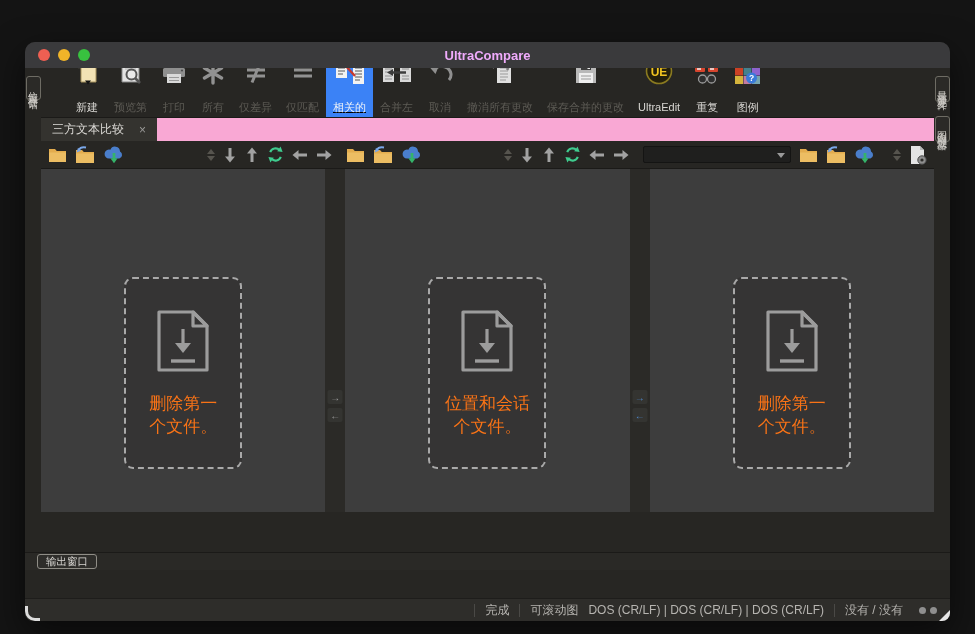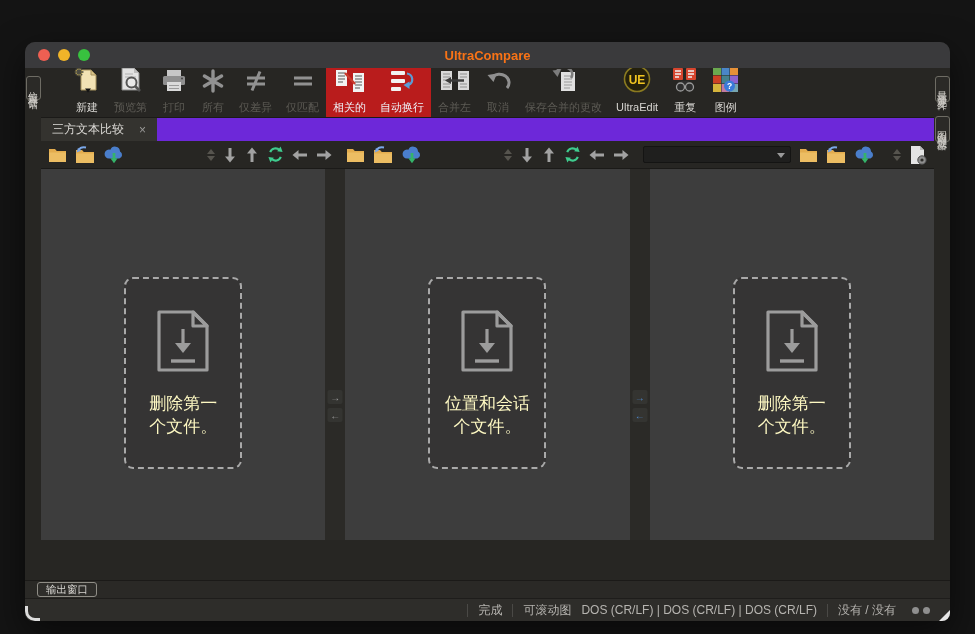--- a/index.html
+++ b/index.html
@@ -11,43 +11,43 @@
          display:flex; flex-direction:column; box-shadow:0 12px 34px rgba(0,0,0,.55); }
   .win::after { content:""; position:absolute; left:0; bottom:0; width:12px; height:12px;
          border-left:3px solid #dcdcdc; border-bottom:3px solid #dcdcdc; border-bottom-left-radius:10px; }
 
   
   .titlebar { height:26px; background:#3a3a3c; position:relative; flex:0 0 auto; }
   .lights { position:absolute; left:13px; top:7px; display:flex; gap:8px; }
   .light { width:12px; height:12px; border-radius:50%; }
   .light.r { background:#ee5f52; } .light.y { background:#f0b429; } .light.g { background:#38c13f; }
   .wtitle { position:absolute; left:0; right:0; top:0; height:26px; display:flex; align-items:center; justify-content:center;
-            color:#f97316; font-size:13px; font-weight:bold; }
+            color:#f0abfc; font-size:13px; font-weight:bold; }
 
   .mid { flex:1 1 auto; display:flex; min-height:0; }
   .lstrip { flex:0 0 16px; background:#272623; display:flex; flex-direction:column; align-items:center; padding-top:8px; }
   .rstrip { flex:0 0 16px; background:#272623; display:flex; flex-direction:column; align-items:center; padding-top:8px; gap:14px; }
   .vtab { writing-mode:vertical-rl; font-size:10px; line-height:13px; letter-spacing:2px; color:#ccc9c4;
           border:1px solid #6e6c64; border-radius:3px; padding:6px 0; background:#2b2a27; }
   .center { flex:1 1 auto; display:flex; flex-direction:column; min-width:0; }
 
   
   .toolbar { height:50px; flex:0 0 auto; background:#272623; border-bottom:1px solid #1b1a18;
              display:flex; align-items:stretch; padding-left:26px; }
   .titem { display:flex; flex-direction:column; align-items:center; justify-content:flex-end;
-           gap:8px; padding:3px 7px 4px; cursor:default; }
+           gap:16px; padding:3px 7px 4px; cursor:default; }
   .titem .ic { height:29px; display:flex; align-items:center; justify-content:center; }
   .titem .lb { font-size:11px; line-height:12px; white-space:nowrap; }
   .titem.en .lb { color:#d8d6d2; }
   .titem.dis .lb { color:#5d5b55; }
-  .titem.act { background:#b91c1c; }
+  .titem.act { background:#3b82f6;text-decoration:underline; }
   .titem.act .lb { color:#eef2f8; }
 
   
-  .tabbar { height:23px; flex:0 0 auto; background:#6d28d9; display:flex; align-items:stretch; }
+  .tabbar { height:23px; flex:0 0 auto; background:#f9a8d4; display:flex; align-items:stretch; }
   .stab { background:#34332f; padding:0 11px; display:flex; align-items:center; gap:15px;
           font-size:12px; color:#dcdad6; }
   .stab .x { color:#9a9a98; font-size:12px; }
 
   
   .pathrow { height:28px; flex:0 0 auto; background:#272623; border-bottom:1px solid #1b1a18;
              display:flex; align-items:stretch; }
   .psec { flex:1; display:flex; align-items:center; gap:8px; padding:0 7px; min-width:0; }
   .sp { flex:1; }
   .pico { display:flex; align-items:center; }
@@ -63,30 +63,30 @@
   .main { flex:1 1 auto; display:flex; min-height:0; }
   .pane { flex:1; background:#3d3d3d; display:flex; justify-content:center; align-items:flex-start; }
   .gutter { flex:0 0 20px; background:#2b2a27; position:relative; }
   .jump { position:absolute; left:50%; transform:translateX(-50%); top:221px; display:flex; flex-direction:column; gap:4px; }
   .jbtn { width:15px; height:14px; background:#343431; border:none; border-radius:2px;
           color:#9a9a9a; font-size:10px; line-height:13px; padding:0; cursor:default; font-family:inherit; }
   .gutter.g2 .jbtn { color:#4f86c6; }
 
   .dropzone { margin-top:108px; width:118px; height:192px; border:2px dashed #a9a9a9; border-radius:9px;
               background:#353434; display:flex; flex-direction:column; align-items:center; justify-content:center; gap:15px; }
-  .droptext { font-size:17px; line-height:1.3; color:#fef9c3; text-align:center; }
+  .droptext { font-size:17px; line-height:1.3; color:#f97316; text-align:center; }
   .droptext span { display:block; }
 
   
   .outrow { height:18px; flex:0 0 auto; background:#2a2926; border-top:1px solid #1b1a18;
             display:flex; align-items:center; padding-left:12px;margin-top:40px; }
   .outtab { height:15px; border:1px solid #8f8d86; border-radius:3px; background:#2e2d2a;
             font-size:10.5px; line-height:13px; color:#d6d4d0; padding:0 8px; }
   .statusbar { height:23px; flex:0 0 auto; background:#2e2d2a; border-top:1px solid #1e1d1b;
-               display:flex; align-items:center; font-size:12px; color:#b6b4b0; padding:0 14px; position:relative; }
+               display:flex; align-items:center; font-size:12px; color:#b6b4b0; padding:0 7px; position:relative;margin-top:28px; }
   .sb-right { margin-left:auto; display:flex; align-items:center; gap:10px; }
   .sbsep { width:1px; height:13px; background:#4a4946; }
   .dots { display:flex; gap:4px; margin:0 6px; }
   .dot { width:7px; height:7px; border-radius:50%; background:#8f8f8f; }
   .grip { position:absolute; right:0; bottom:0; width:0; height:0;
           border-left:11px solid transparent; border-bottom:11px solid #e6e6e6; }
 </style>
 </head>
 <body>
 
@@ -199,34 +199,20 @@
               <rect x="18" y="4" width="11" height="19" fill="#f2f2f2"></rect>
               <g stroke="#8a8a8a" stroke-width="1.3">
                   <path d="M20 7 h7 M20 10 h7 M20 13 h7 M20 16 h7 M20 19 h5"></path>
                 </g>
               <path d="M10 4 L20 15" stroke="#c8392b" stroke-width="2.4"></path>
             </svg>
           </span>
           <span class="lb">相关的</span>
         </div>
 
-        <div class="titem act">
-          <span class="ic">
-            <svg width="26" height="24" viewBox="0 0 26 24">
-              <g fill="#f2f2f2">
-                <rect x="2" y="2" width="14" height="4" rx="1"></rect>
-                <rect x="2" y="10" width="14" height="4" rx="1"></rect>
-                <rect x="2" y="18" width="10" height="4" rx="1"></rect>
-              </g>
-              <path d="M18 4.5 a6 6 0 0 1 1.5 11.5" fill="none" stroke="#5b9bd5" stroke-width="2.2"></path>
-              <polygon points="20.5,12.5 20.5,20 14.5,16" fill="#5b9bd5"></polygon>
-            </svg>
-          </span>
-          <span class="lb">自动换行</span>
-        </div>
 
 
         <div class="titem dis">
           <span class="ic">
             <svg width="30" height="24" viewBox="0 0 30 24">
               <rect x="1" y="2" width="11" height="19" fill="#d9d9d9"></rect>
               <g stroke="#909090" stroke-width="1.2">
                   <path d="M3 5 h7 M3 8 h7 M3 11 h7 M3 15 h7 M3 18 h7"></path>
                 </g>
               <rect x="18" y="2" width="11" height="19" fill="#d9d9d9"></rect>
@@ -254,23 +240,37 @@
           <span class="ic">
             <svg width="28" height="24" viewBox="0 0 28 24">
               <rect x="11" y="3" width="14" height="19" fill="#e0e0e0"></rect>
               <g stroke="#9a9a9a" stroke-width="1.2">
                   <path d="M14 7 h8 M14 10 h8 M14 13 h8 M14 16 h8 M14 19 h6"></path>
                 </g>
               <path d="M21 9 A8 7 0 1 0 6.5 3.5" fill="none" stroke="#7c7c7c" stroke-width="2.6"></path>
               <polygon points="2.5,1.5 11,0.5 7.5,8" fill="#7c7c7c"></polygon>
             </svg>
           </span>
+          <span class="lb">撤消所有更改</span>
+        </div>
+
+        <div class="titem dis">
+          <span class="ic">
+            <svg width="24" height="24" viewBox="0 0 24 24">
+              <path d="M2 2 h17 l3 3 v17 H2 z" fill="#b9b9b9"></path>
+              <rect x="7" y="2" width="10" height="7" fill="#3c3c3c"></rect>
+              <rect x="13.5" y="3" width="2.5" height="5" fill="#e8e8e8"></rect>
+              <rect x="5" y="12" width="14" height="10" fill="#efefef"></rect>
+              <g stroke="#9a9a9a" stroke-width="1">
+                  <path d="M7 15 h10 M7 18 h10"></path>
+                </g>
+            </svg>
+          </span>
           <span class="lb">保存合并的更改</span>
         </div>
-
 
         <div class="titem en">
           <span class="ic">
             <svg width="28" height="28" viewBox="0 0 28 28">
               <circle cx="14" cy="14" r="12.5" fill="#24200c" stroke="#8a7a20" stroke-width="1.6"></circle>
               <text x="14" y="18.6" text-anchor="middle" font-size="12" font-weight="bold" fill="#f0c420" font-family="Liberation Sans,sans-serif">UE</text>
             </svg>
           </span>
           <span class="lb">UltraEdit</span>
         </div>

